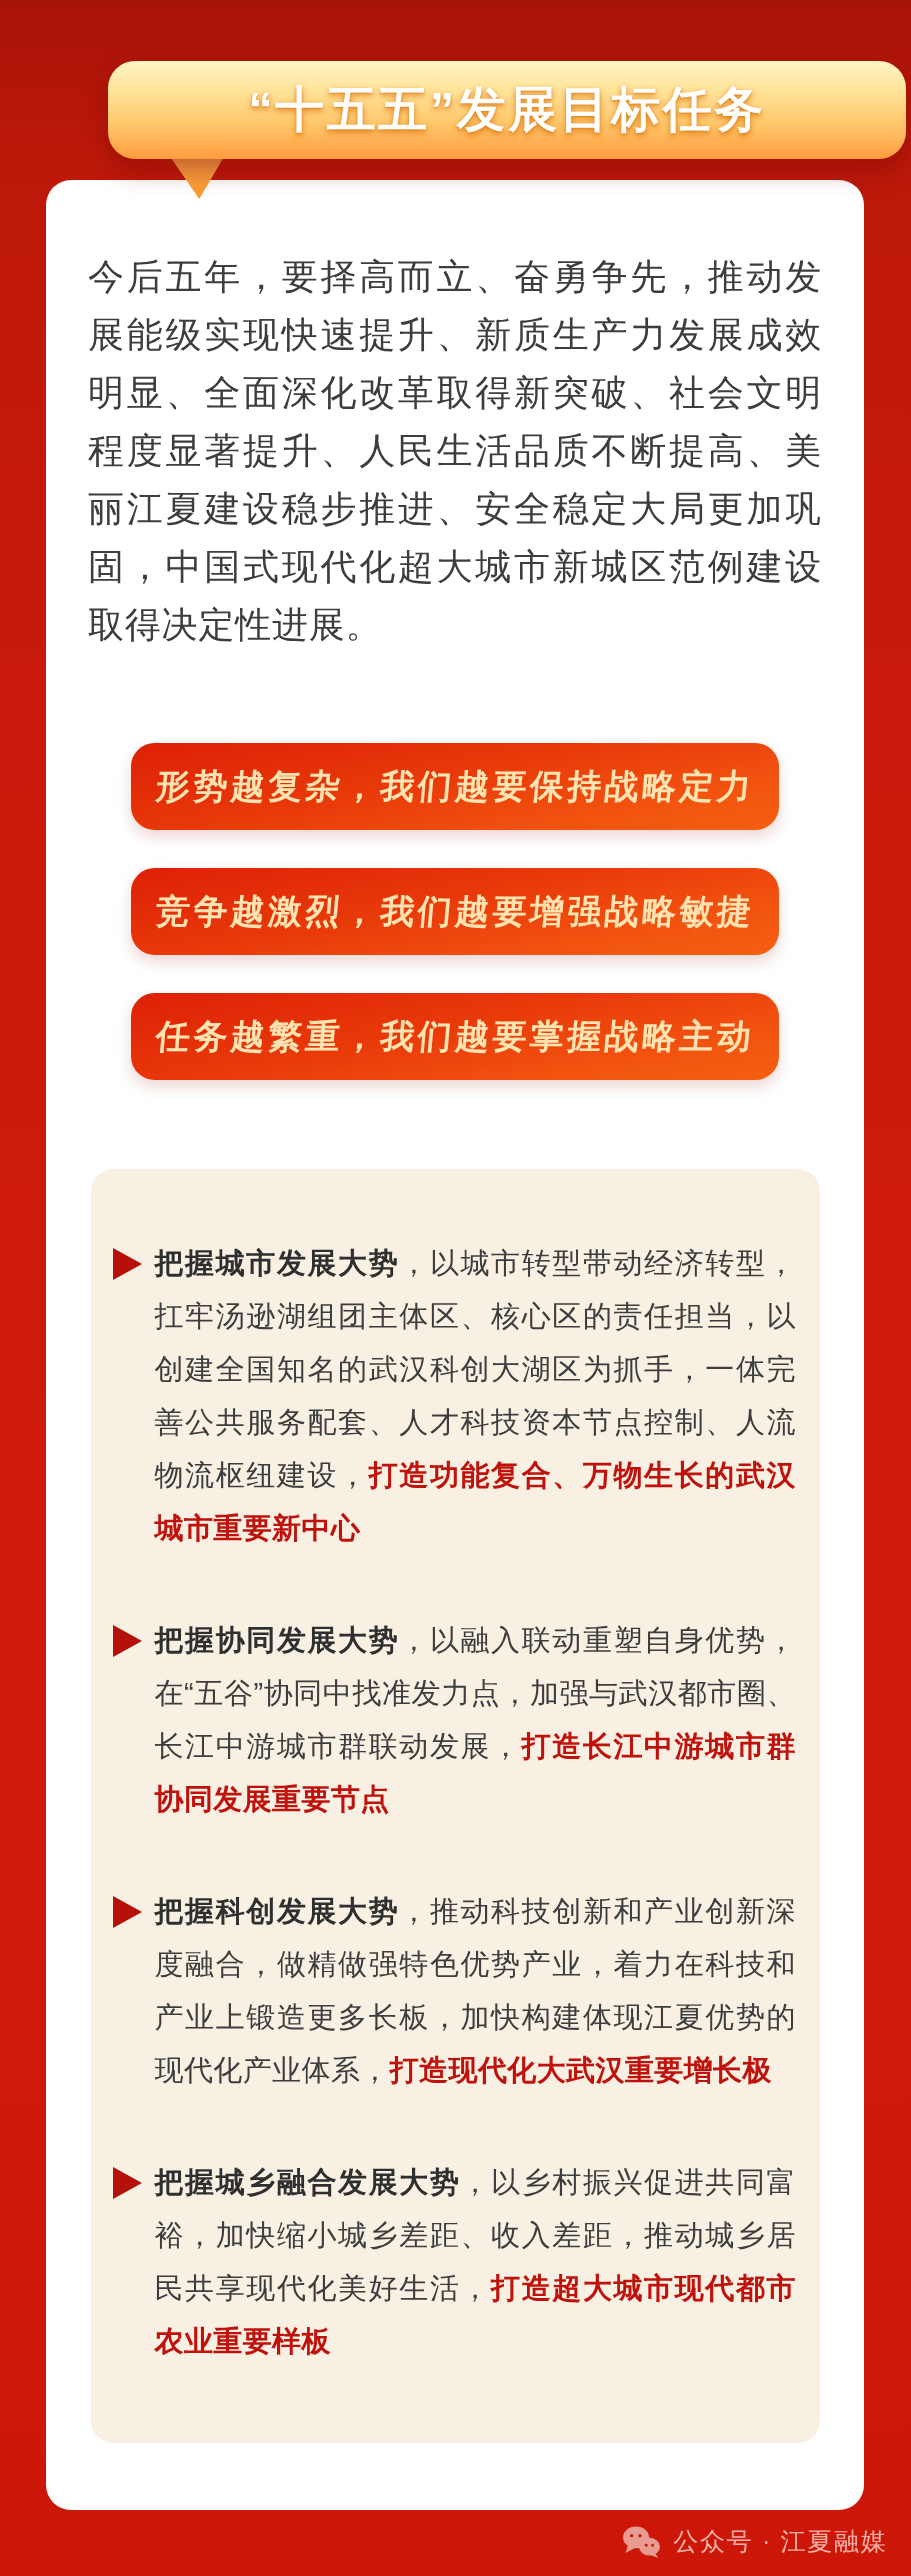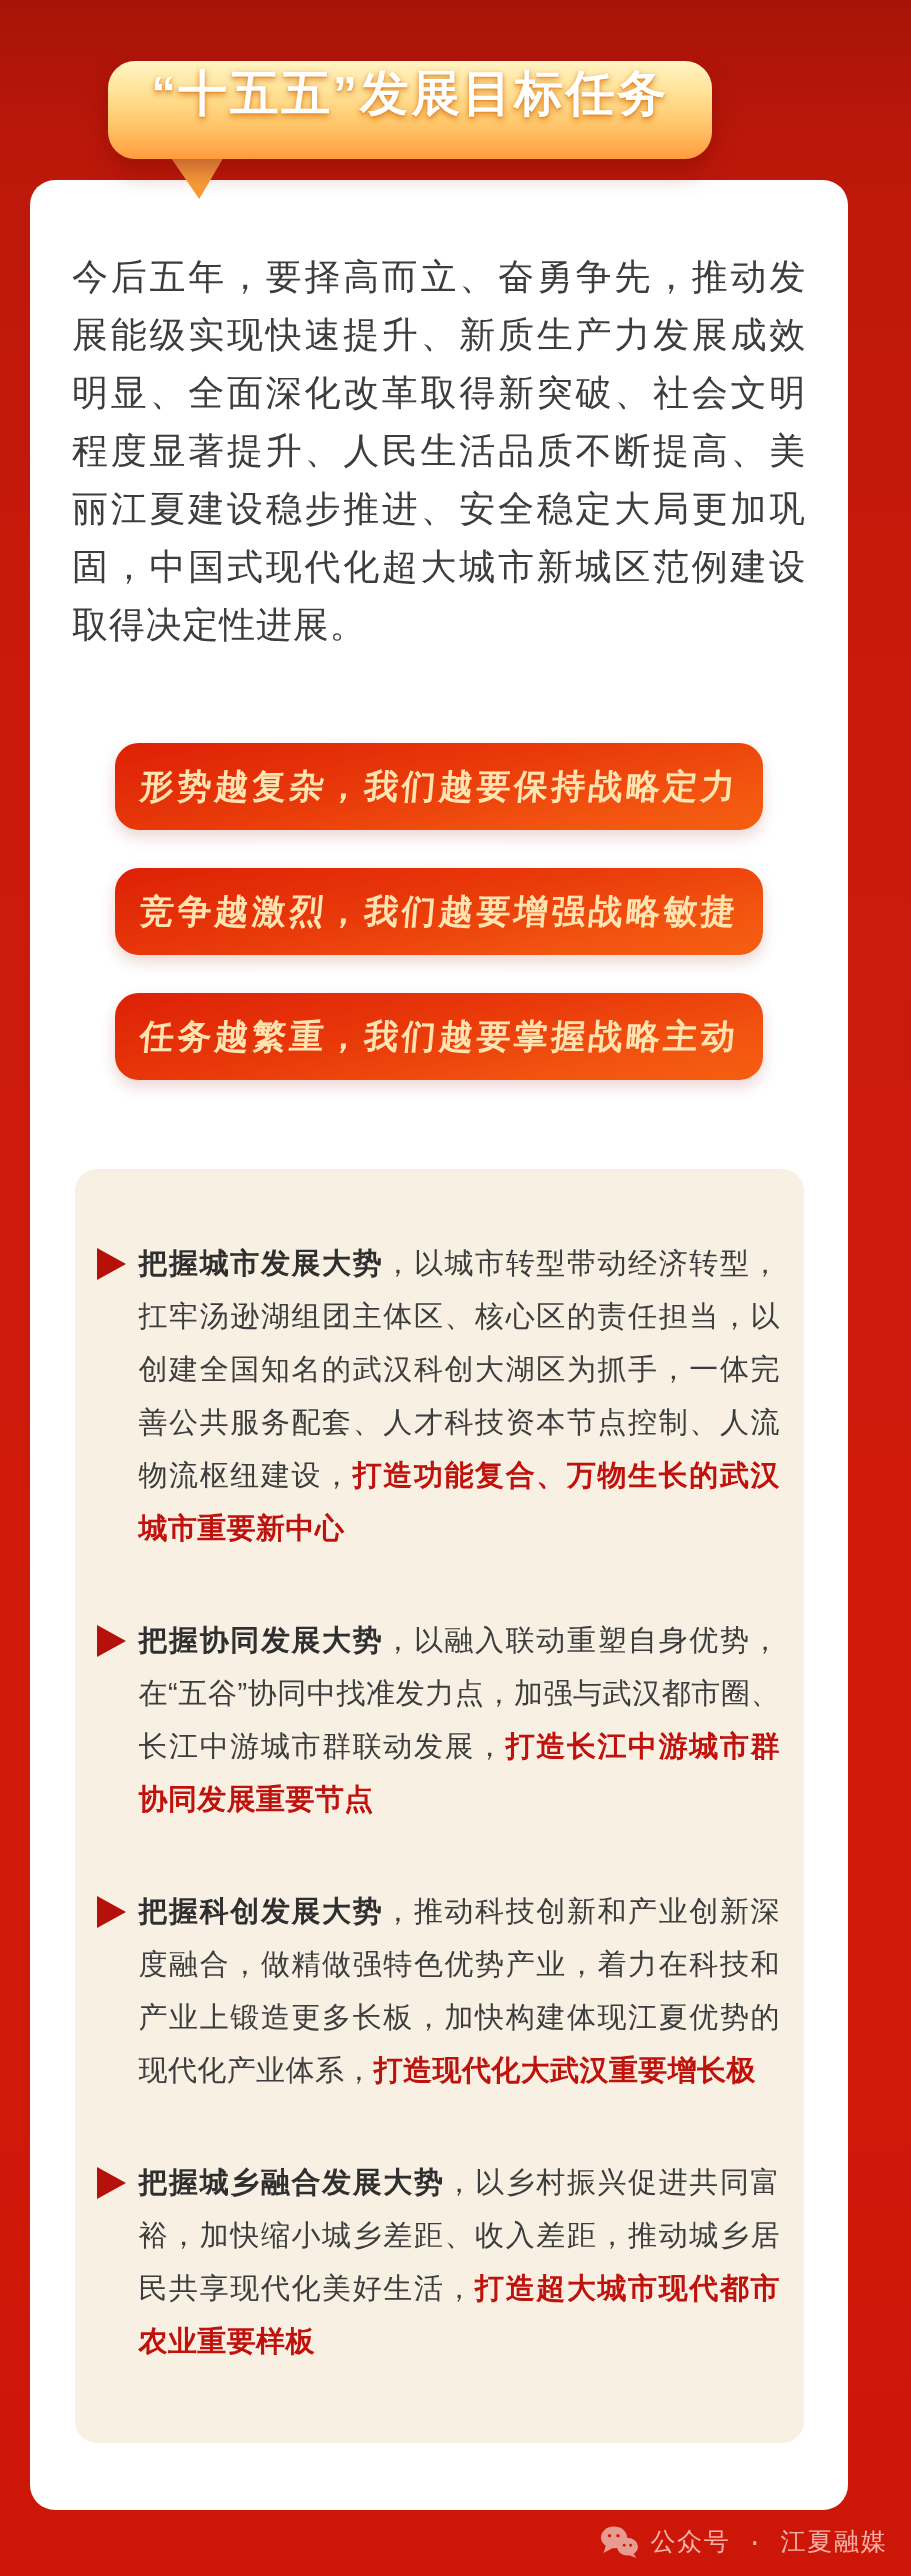--- a/index.html
+++ b/index.html
@@ -6,41 +6,41 @@
   *{box-sizing:border-box;}
   .page{
     position:relative;
     width:911px;height:2576px;
     overflow:hidden;
     font-family:"Liberation Sans","DejaVu Sans",sans-serif;
     background:linear-gradient(180deg,#a71407 0%,#bc180a 6%,#cb1a0b 30%,#d11b0a 70%,#cc1608 100%);
   }
   
   .title-banner{
-    position:absolute;left:108px;top:61px;width:604px;height:98px;
+    position:absolute;left:108px;top:61px;width:798px;height:98px;
     border-radius:27px;
     background:linear-gradient(180deg,#fff4c4 0%,#ffe49a 30%,#ffc96e 62%,#ff9c3e 100%);
     box-shadow:0 11.8px 23.6px rgba(125,12,0,.45);
-    display:flex;align-items:flex-start;justify-content:center;
+    display:flex;align-items:center;justify-content:center;
     z-index:3;
   }
   .title-banner-text{
     font-size:49px;font-weight:700;color:#ffffff;letter-spacing:2.5px;
     text-shadow:0 2.5px 5.9px rgba(220,116,10,.85),0 0.8px 1.7px rgba(215,110,8,.6);
     white-space:nowrap;
   }
   .banner-tail{
     position:absolute;left:169px;top:155px;width:56px;height:44px;
     background:linear-gradient(180deg,#ffab4d 0%,#f8992f 100%);
     clip-path:polygon(0 0,100% 0,54% 100%);
     z-index:2;
   }
   
   .white-card{
-    position:absolute;left:30px;top:180px;width:818px;height:2330px;
+    position:absolute;left:46px;top:180px;width:818px;height:2330px;
     background:#ffffff;border-radius:25px;
   }
   .intro{
     margin:68px 42px 0 42px;
     font-size:36px;line-height:58px;color:#3d3d3d;
     text-align:justify;letter-spacing:0.8px;
   }
   
   .slogans{margin-top:89px;}
   .slogan{
@@ -73,21 +73,21 @@
     border-bottom:16px solid transparent;
   }
   .point b{font-weight:700;color:#2f2f2f;}
   .point .hl{font-weight:700;color:#c0120c;}
   
   .footer{
     position:absolute;right:23.6px;top:2518px;height:47px;
     display:flex;align-items:center;gap:11.8px;
     color:rgba(255,216,208,.8);
   }
-  .footer-label{font-size:25px;letter-spacing:1.7px;white-space:nowrap;font-family:Liberation Mono, monospace;}
+  .footer-label{font-size:25px;letter-spacing:1.7px;white-space:nowrap;}
   .wechat-icon{display:block;opacity:.85;}
 </style>
 </head>
 <body>
 
 <div class="page">
 
   <div class="title-banner">
     <span class="title-banner-text">“十五五”发展目标任务</span>
   </div>

